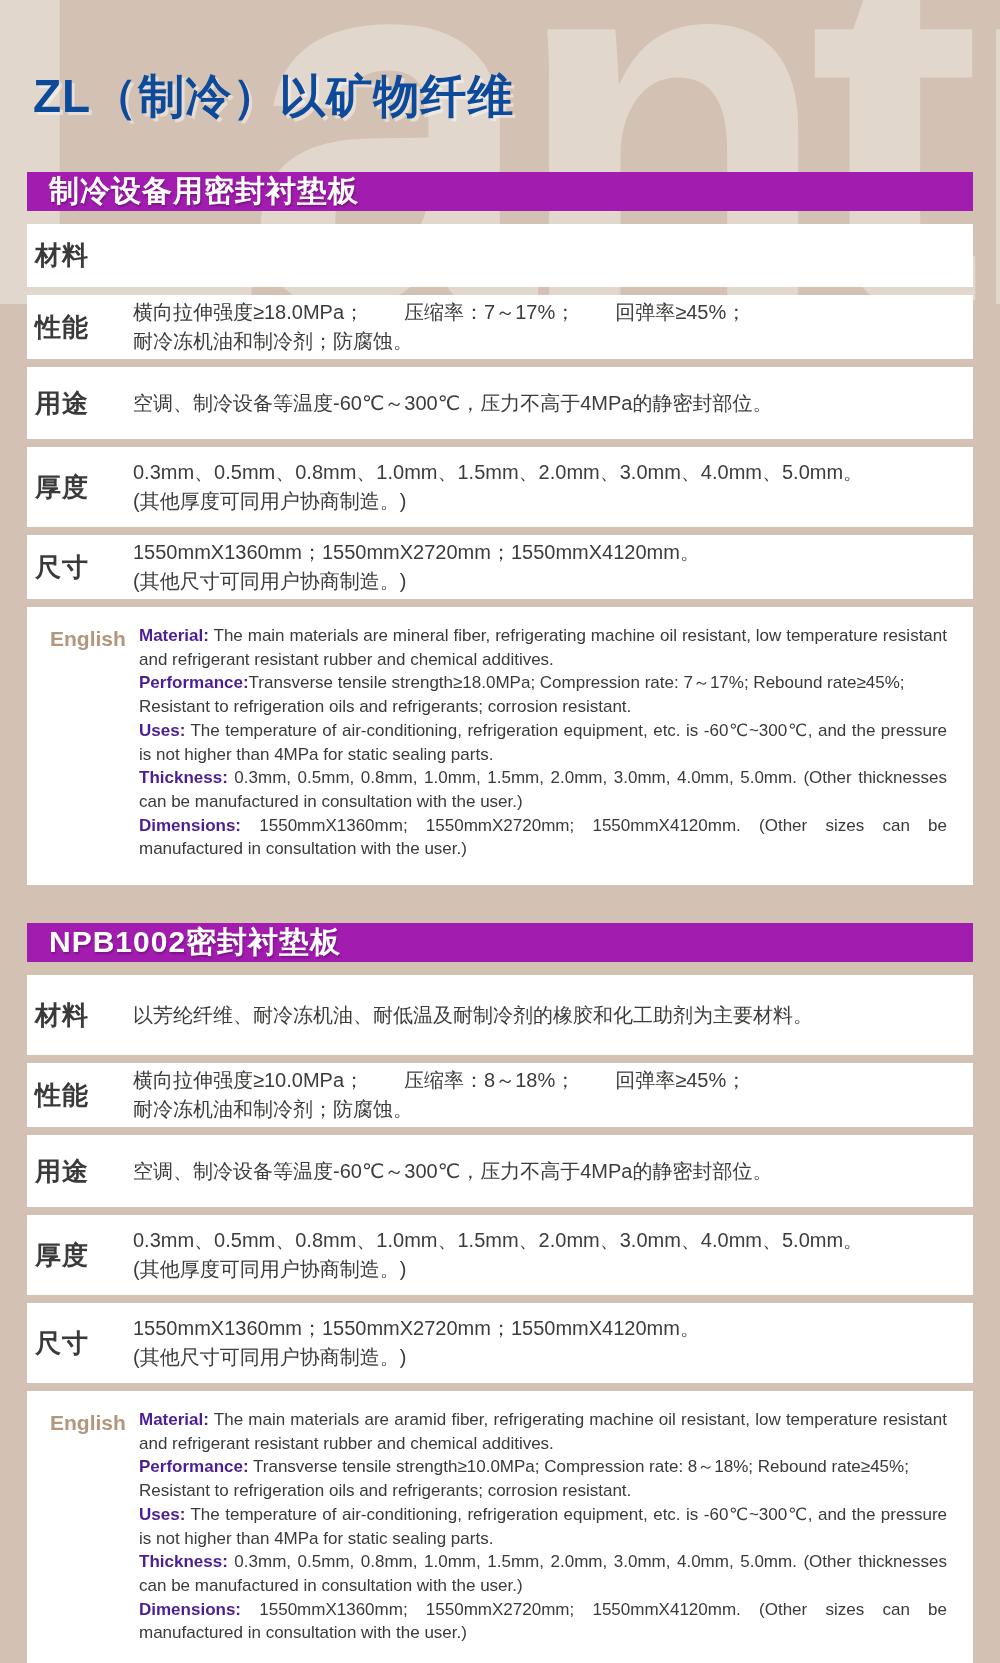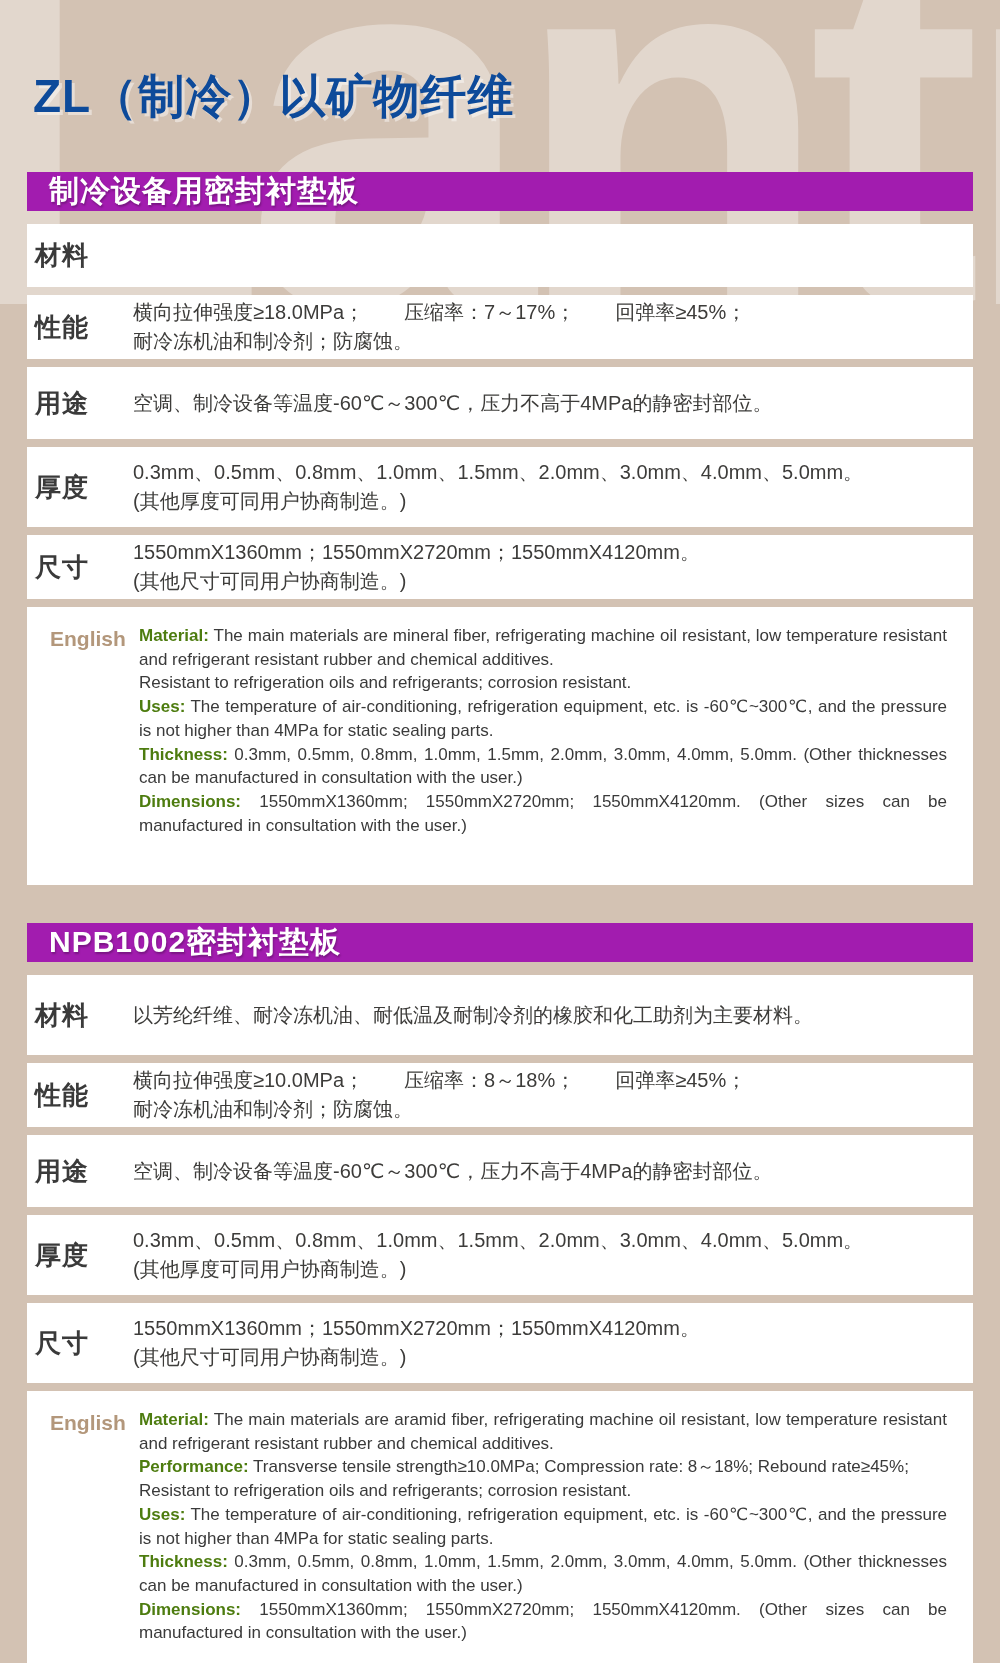--- a/index.html
+++ b/index.html
@@ -105,21 +105,21 @@
   }
   .eng-content {
     flex: 1;
     padding: 17px 26px 0 0;
     font-size: 17px;
     line-height: 23.7px;
     color: #3a3a3a;
     text-align: justify;
   }
   .eng-content p { margin: 0; }
-  .eng-content b { color: #4d7c0f; font-weight: 700; }
+  .eng-content b { color: #4c1d95; font-weight: 700; }
 </style>
 </head>
 <body>
 
 <div class="page">
 
   <div class="watermark">Lantime</div>
 
   <h1 class="page-title">ZL（制冷）以矿物纤维</h1>
 
@@ -162,20 +162,21 @@
         <div class="row-content">
           <div>1550mmX1360mm；1550mmX2720mm；1550mmX4120mm。</div>
           <div>(其他尺寸可同用户协商制造。)</div>
         </div>
       </div>
 
       <div class="english-row eh1">
         <div class="eng-label">English</div>
         <div class="eng-content">
           <p><b>Material:</b><span> The main materials are mineral fiber, refrigerating machine oil resistant, low temperature resistant and refrigerant resistant rubber and chemical additives.</span></p>
+          <p><b>Performance:</b><span>Transverse tensile strength≥18.0MPa; Compression rate: 7～17%; Rebound rate≥45%;</span></p>
           <p><b></b><span>Resistant to refrigeration oils and refrigerants; corrosion resistant.</span></p>
           <p><b>Uses:</b><span> The temperature of air-conditioning, refrigeration equipment, etc. is -60℃~300℃, and the pressure is not higher than 4MPa for static sealing parts.</span></p>
           <p><b>Thickness:</b><span> 0.3mm, 0.5mm, 0.8mm, 1.0mm, 1.5mm, 2.0mm, 3.0mm, 4.0mm, 5.0mm. (Other thicknesses can be manufactured in consultation with the user.)</span></p>
           <p><b>Dimensions:</b><span> 1550mmX1360mm; 1550mmX2720mm; 1550mmX4120mm. (Other sizes can be manufactured in consultation with the user.)</span></p>
         </div>
       </div>
     </div>
 
     <div class="section">
       <div class="section-header">

